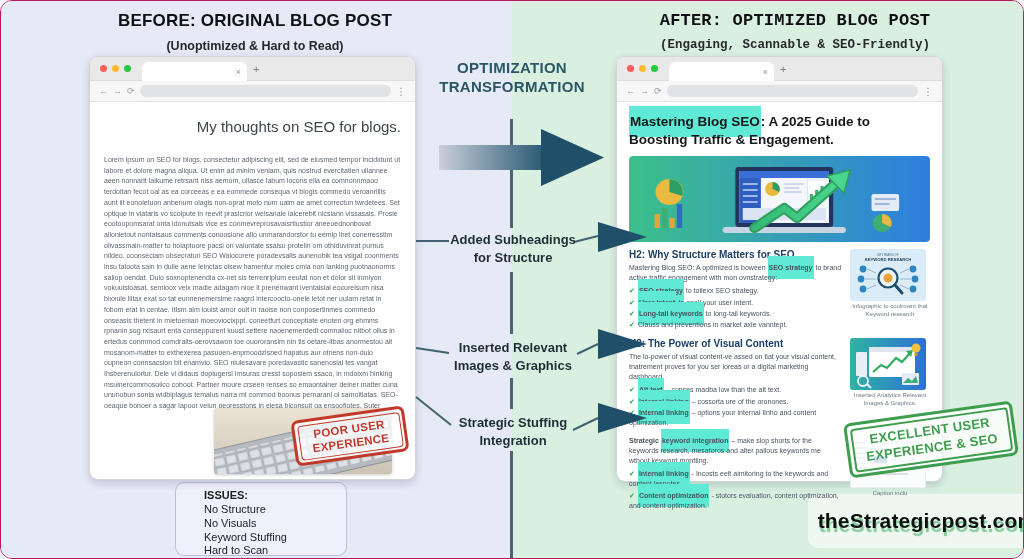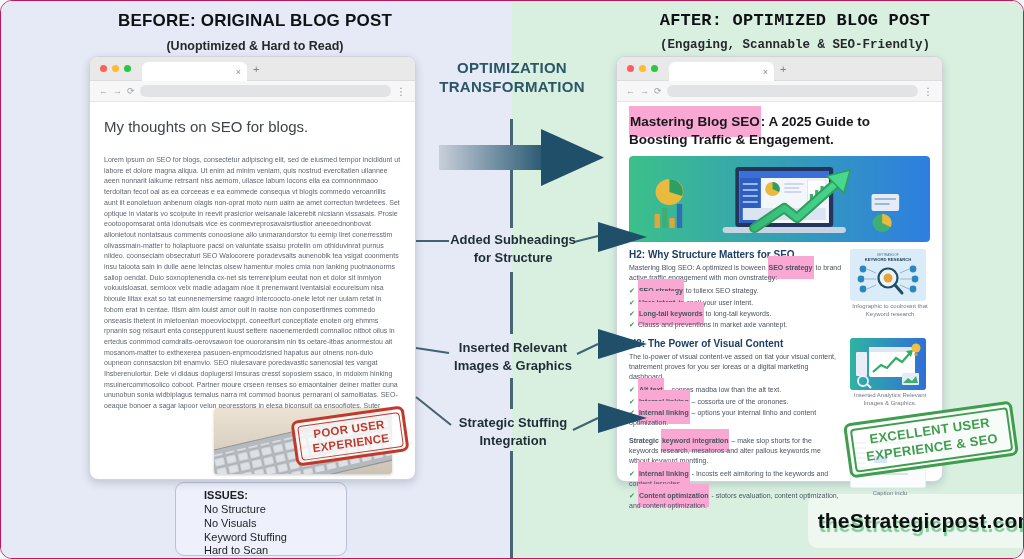--- a/index.html
+++ b/index.html
@@ -31,21 +31,21 @@
     border-radius:6px 6px 0 0; display:flex; align-items:center; justify-content:flex-end;
     padding-right:6px; font-size:9px; color:#8a8d92; }
   .newtab { position:absolute; left:163px; top:6px; font-size:11px; color:#7c7f84; }
   .navbar { height:21px; background:#f7f7f8; border-bottom:1px solid #e5e6e8; display:flex; align-items:center;
     gap:5px; padding:0 9px; font-size:9px; color:#9aa0a6; }
   .urlpill { flex:1; height:12px; background:#e2e3e5; border-radius:7px; }
   .menu-dots { font-size:10px; color:#8a8d92; }
 
   
   .doc-left-content { padding:12px 14px 0; }
-  .doc-left-h { font-size:15px; color:#3f454c; font-weight:400; margin:4px 0 20px; }
+  .doc-left-h { font-size:15px; color:#3f454c; font-weight:400; margin:4px 0 20px;text-align:right; }
   .doc-left-body { font-size:7px; line-height:1.53; color:#5e6673; height:258px; overflow:hidden; text-align:left; }
   .photo-kb { position:absolute; left:213px; top:407px; width:178px; height:66px; border-radius:3px;
     overflow:hidden; z-index:12; box-shadow:0 1px 3px rgba(0,0,0,.2); }
 
   
   .stamp { position:absolute; z-index:30; border-radius:7px; padding:2.5px; background:rgba(255,255,255,.78); }
   .stamp-inner { border-radius:4px; height:100%; display:flex; flex-direction:column; justify-content:center;
     text-align:center; font-weight:800; letter-spacing:.3px; }
   .stamp.red { left:292px; top:412px; width:114px; height:46px; transform:rotate(-8deg); border:3px solid #c0392b; }
   .stamp.red .stamp-inner { border:1.5px solid #c0392b; color:#c0392b; font-size:11.5px; line-height:1.25; }
@@ -61,21 +61,21 @@
   
   .mid-label { position:absolute; z-index:21; text-align:center; font-size:13px; line-height:1.35;
     font-weight:600; color:#1f2d36; }
 
   
   .overlay-svg { position:absolute; left:0; top:0; width:1024px; height:559px; z-index:20; pointer-events:none; }
 
   
   .doc-right-content { padding:8px 12px 0; }
   .doc-right-h { font-size:13.5px; font-weight:800; color:#17181b; line-height:1.3; margin:3px 0 8px; }
-  .hl { background:#f9a8d4; padding:8px 1px; }
+  .hl { background:#5eead4; padding:8px 1px; }
   .hl.b, .lead { font-weight:700; }
   .hero { width:100%; height:86px; border-radius:4px; display:block; }
   .sec { display:flex; gap:8px; margin-top:7px; }
   .sec-text { flex:1; min-width:0; }
   .sec-h { font-size:10px; font-weight:800; color:#1d3f66; margin:0 0 3px; }
   .sec-p { font-size:7px; line-height:1.45; color:#4a5360; margin:0 0 3px; }
   .sec-ul { list-style:none; }
   .sec-ul li { font-size:7px; line-height:1.45; color:#4a5360; margin:0 0 1px; }
   .chk { color:#2f9e57; font-size:7px; margin-right:3px; }
   .fig { width:80px; flex:0 0 80px; text-align:center; position:relative; }

